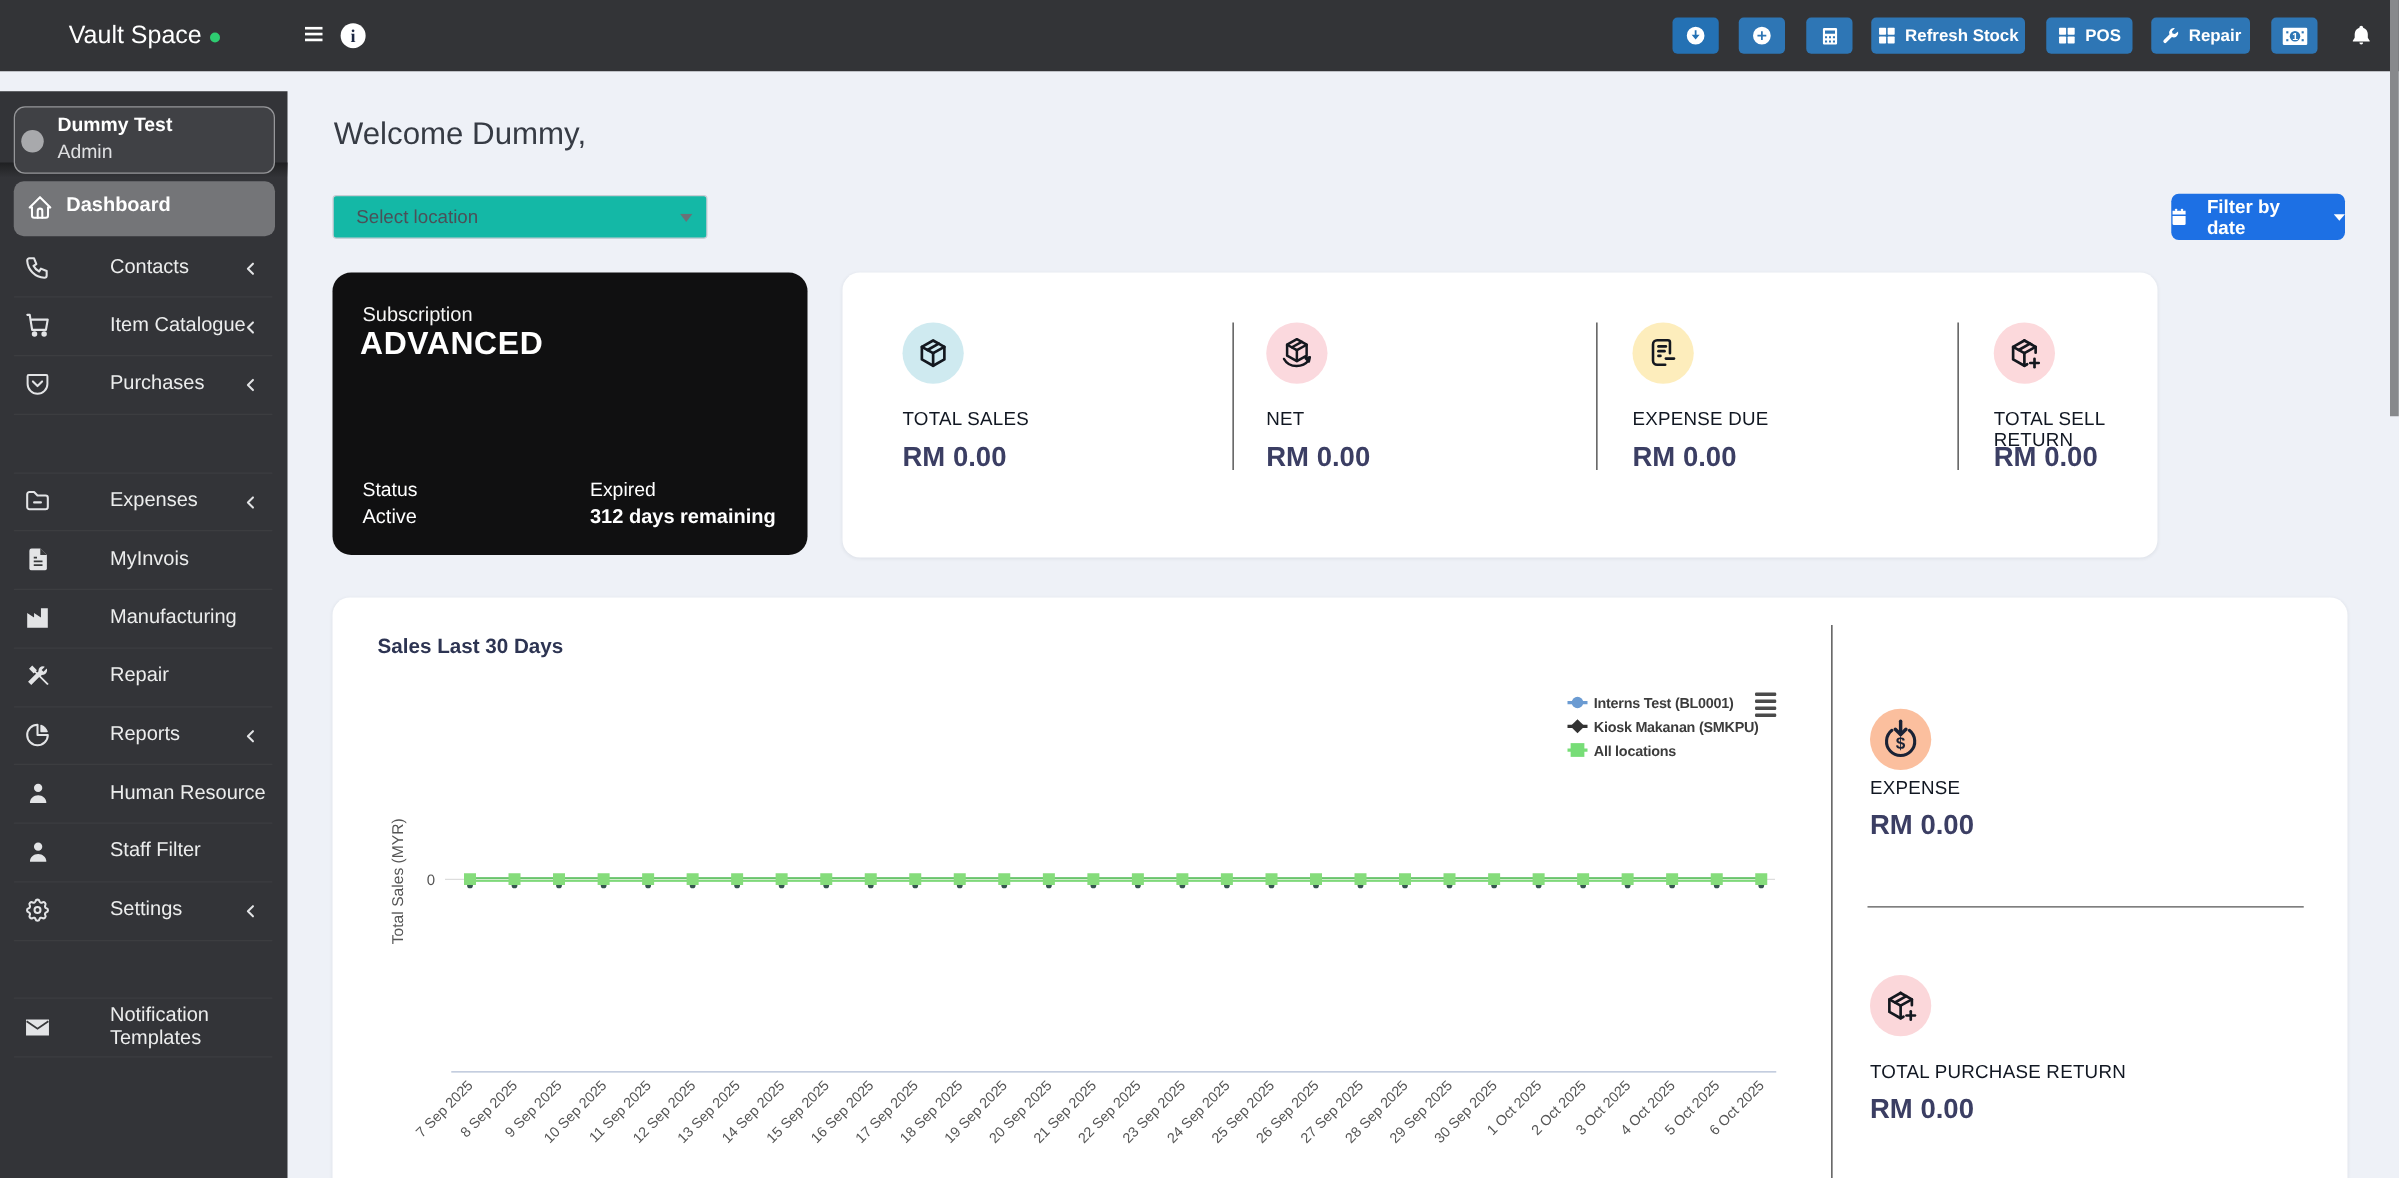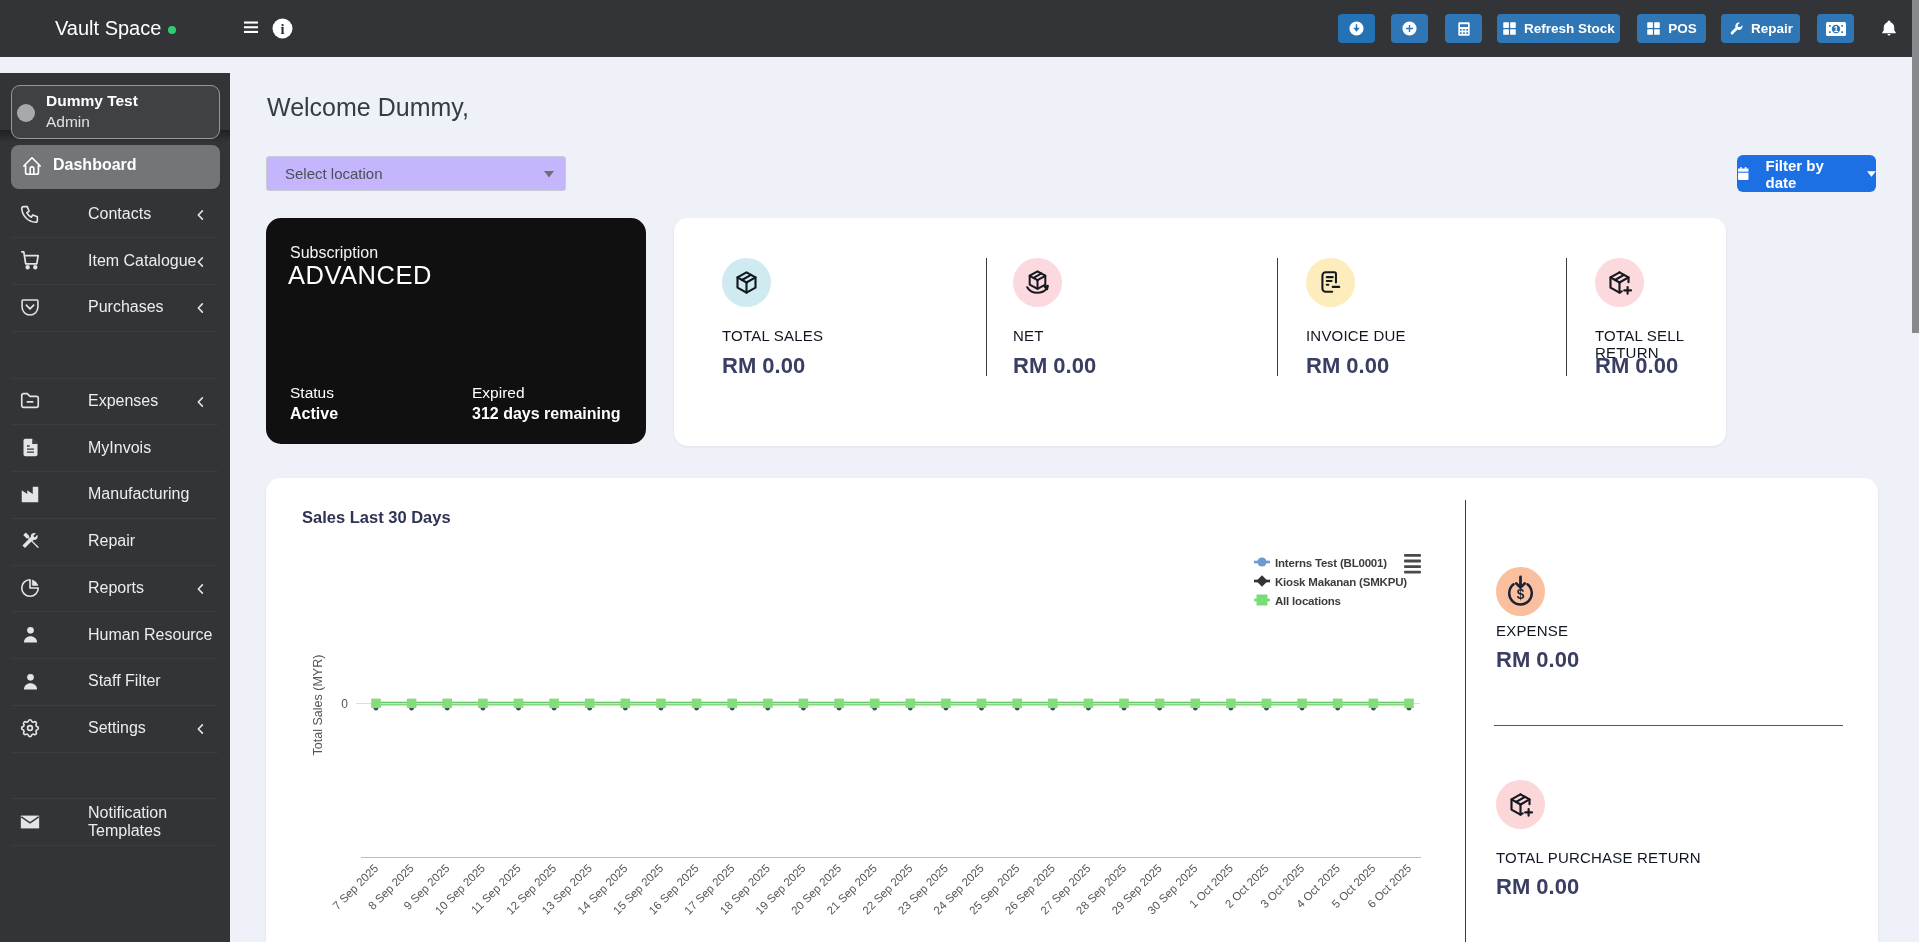--- a/index.html
+++ b/index.html
@@ -239,21 +239,21 @@
           <path d="M2.5 6.5L12 13l9.5-6.5" stroke="#37383a" stroke-width="1.6" fill="none"></path>
         </svg>
       </span>
       <span class="mtext">Notification Templates</span>
     </div>
 <div class="mdiv" style="top:772.1px"></div>
 </div>
 
 <div class="abs" style="left:267px;top:93px;font-size:25px;font-weight:normal;color:#363b44">Welcome Dummy,</div>
 
-<div class="abs" style="left:266px;top:156px;width:300px;height:35px;background:#c4b5fd;border:1px solid #c8ccd4;border-radius:3px">
+<div class="abs" style="left:266px;top:156px;width:300px;height:35px;background:#14b8a6;border:1px solid #c8ccd4;border-radius:3px">
   <span class="abs" style="left:18px;top:8px;font-size:15px;color:#4b5058">Select location</span>
   <svg class="abs" style="right:11px;top:14px" width="10" height="7" viewBox="0 0 10 7">
       <path d="M0 0h10L5 6.5z" fill="#6b7077"></path>
     </svg>
 </div>
 
 <div class="abs" style="left:1737px;top:155px;width:139px;height:37px;background:#1d70e4;border-radius:6px;display:flex;align-items:center;justify-content:center;gap:16px">
   <svg width="14" height="15" viewBox="0 0 24 25">
       <g fill="#fff">
         <rect x="6" y="0" width="3" height="5" rx="1"></rect>
@@ -263,23 +263,23 @@
       </g>
     </svg>
   <span style="color:#fff;font-weight:bold;font-size:15px">Filter by date</span>
   <svg width="10" height="6" viewBox="0 0 10 6" style="margin-left:2px">
       <path d="M0 0h10L5 6z" fill="#fff"></path>
     </svg>
 </div>
 
 <div class="abs" style="left:266px;top:218px;width:380px;height:226px;background:#101011;border-radius:15px;color:#fff">
   <div class="abs" style="left:24px;top:26px;font-size:16px;color:#f4f4f4">Subscription</div>
-  <div class="abs" style="left:22px;top:43px;font-size:25.5px;font-weight:normal;letter-spacing:0.5px">ADVANCED</div>
+  <div class="abs" style="left:22px;top:43px;font-size:25.5px;font-weight:bold;letter-spacing:0.5px">ADVANCED</div>
   <div class="abs" style="left:24px;top:166px;font-size:15.5px">Status</div>
-  <div class="abs" style="left:24px;top:187px;font-size:16px;font-weight:bold">Active</div>
+  <div class="abs" style="left:24px;top:187px;font-size:16px;font-weight:normal">Active</div>
   <div class="abs" style="left:206px;top:166px;font-size:15.5px">Expired</div>
   <div class="abs" style="left:206px;top:187px;font-size:16px;font-weight:bold">312 days remaining</div>
 </div>
 
 <div class="card" style="left:674px;top:218px;width:1052px;height:228px">
   <div class="abs" style="left:312px;top:40px;width:1px;height:118px;background:#3a3a3a"></div>
   <div class="abs" style="left:603px;top:40px;width:1px;height:118px;background:#3a3a3a"></div>
   <div class="abs" style="left:892px;top:40px;width:1px;height:118px;background:#3a3a3a"></div>
   <div class="circ" style="left:48.0px;top:39.5px;background:#cfeaf0">
       <svg width="27" height="27" viewBox="0 0 24 24" fill="none" stroke="#14181f" stroke-width="1.9" stroke-linecap="round" stroke-linejoin="round">
@@ -322,21 +322,21 @@
         <path d="M12 12l-8 -4.5"></path>
         <path d="M16 5.25l-8 4.5"></path>
         <path d="M16.2 19h6"></path>
         <path d="M19.2 16v6"></path>
       </svg>
     </div>
   <div class="abs lab" style="left:48px;top:109px">TOTAL SALES</div>
   <div class="abs val" style="left:48px;top:135px">RM 0.00</div>
   <div class="abs lab" style="left:339px;top:109px">NET</div>
   <div class="abs val" style="left:339px;top:135px">RM 0.00</div>
-  <div class="abs lab" style="left:632px;top:109px">INVOICE DUE</div>
+  <div class="abs lab" style="left:632px;top:109px">EXPENSE DUE</div>
   <div class="abs val" style="left:632px;top:135px">RM 0.00</div>
   <div class="abs lab" style="left:921px;top:109px">TOTAL SELL RETURN</div>
   <div class="abs val" style="left:921px;top:135px">RM 0.00</div>
 </div>
 
 <div class="card" style="left:266px;top:478px;width:1612px;height:560px">
   <div class="abs" style="left:36px;top:30px;font-size:16.5px;font-weight:bold;color:#2d3452">Sales Last 30 Days</div>
   <div class="abs" style="left:1198.5px;top:22px;width:1px;height:538px;background:#3a3a3a"></div>
 </div>
 <svg class="abs" style="left:0;top:0" width="1919" height="942" pointer-events="none">

